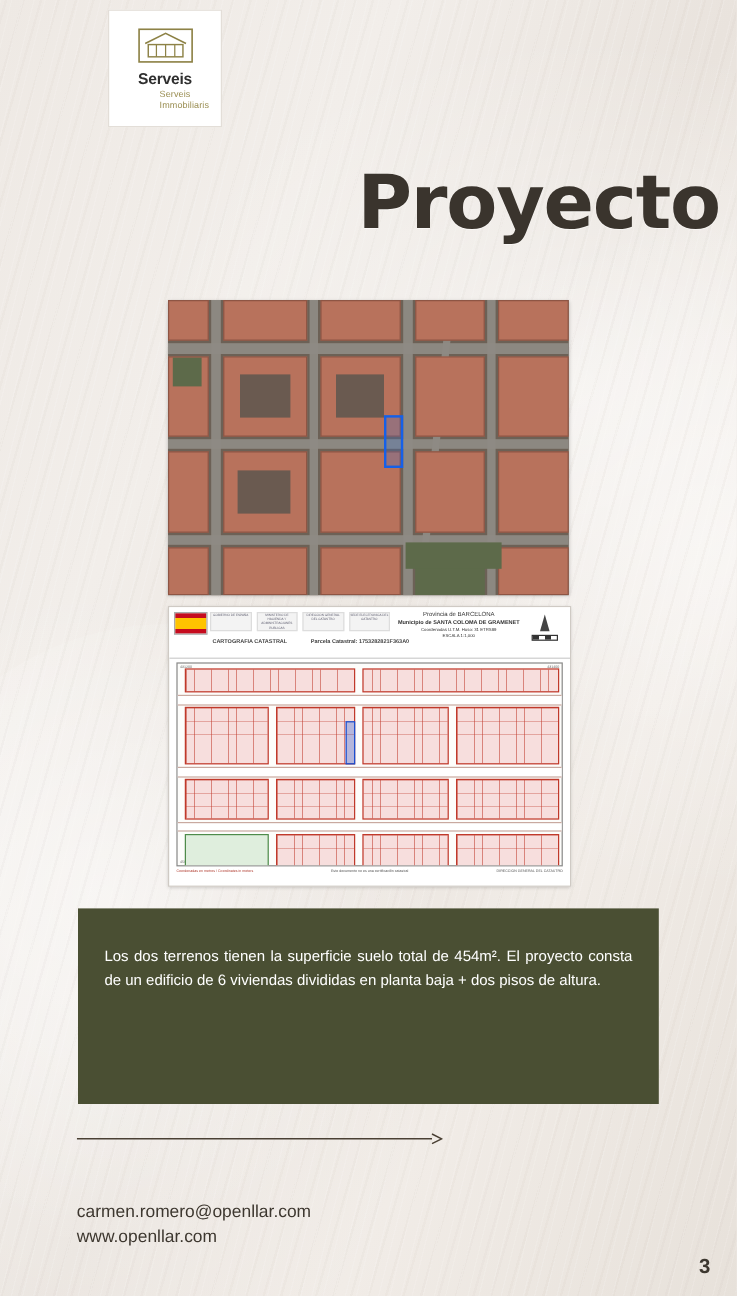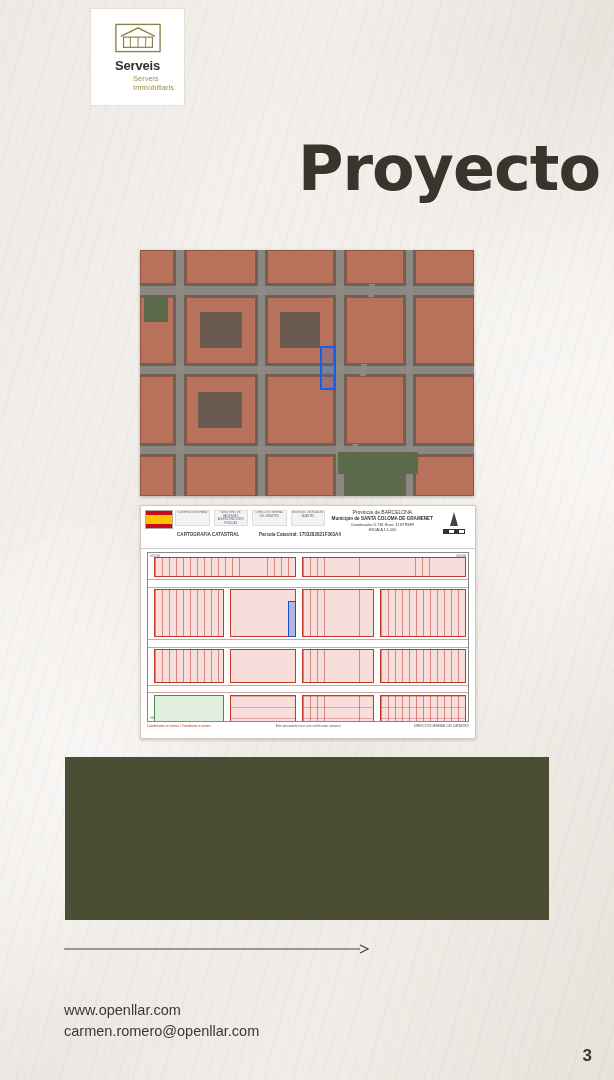--- a/index.html
+++ b/index.html
@@ -484,25 +484,26 @@
   </div>
 
   <div class="cad-footer">
     <span class="fl">Coordenadas en metros / Coordinates in meters</span>
     <span class="fc">Este documento no es una certificación catastral</span>
     <span class="fr">DIRECCION GENERAL DEL CATASTRO</span>
   </div>
 </div>
 
 <div class="text-panel">
+  <div class="text-col">Los dos terrenos tienen la superficie suelo total de 454m². El proyecto consta de un edificio de 6 viviendas divididas en planta baja + dos pisos de altura.</div>
 </div>
 
 <svg class="arrow" viewBox="0 0 305 10">
   <line x1="0" y1="5" x2="296" y2="5" stroke="#4a4034" stroke-width="1.2"></line>
   <path d="M296 1 L304 5 L296 9" fill="none" stroke="#4a4034" stroke-width="1.2"></path>
 </svg>
 
 <div class="footer">
+  <div>carmen.romero@openllar.com</div>
   <div>www.openllar.com</div>
-  <div>carmen.romero@openllar.com</div>
 </div>
 
 <div class="page-num">3</div>
 
 </body></html>

